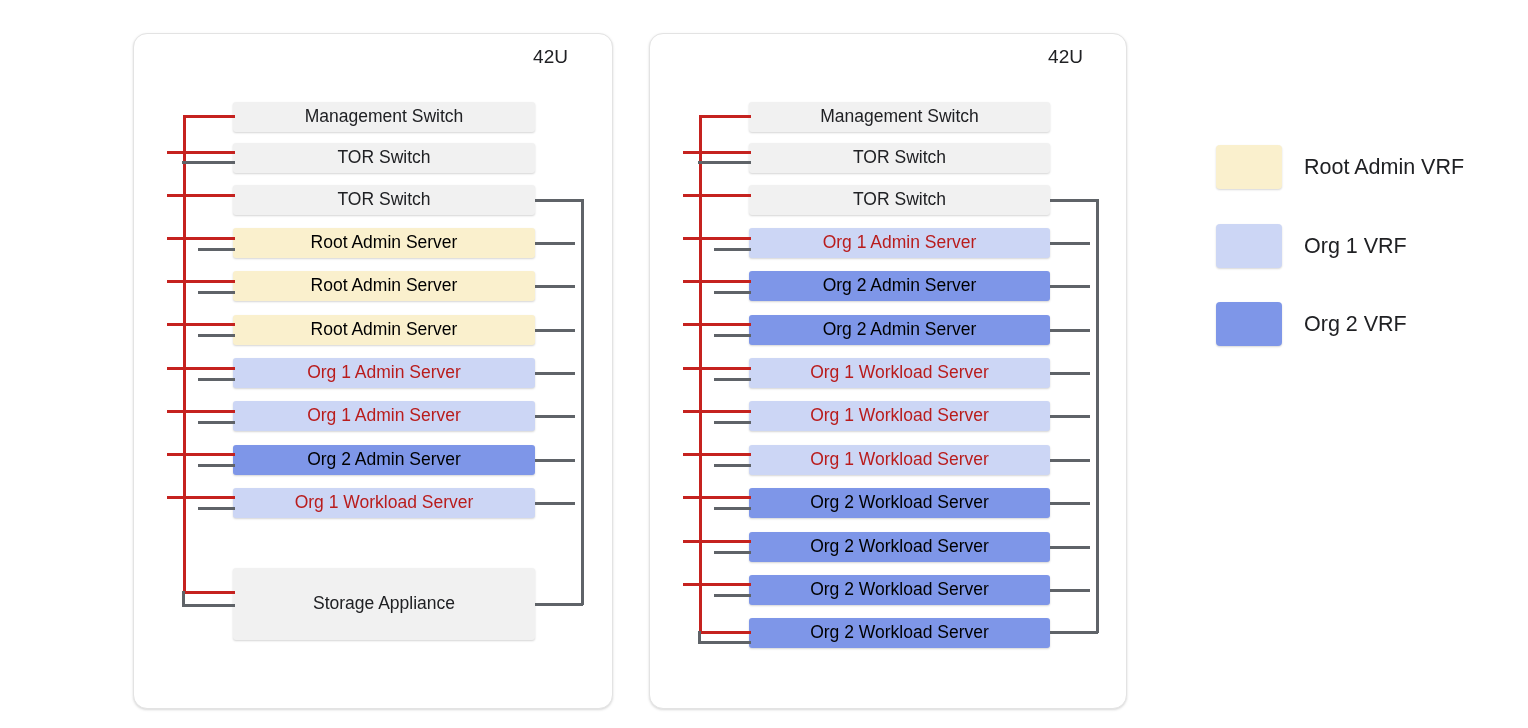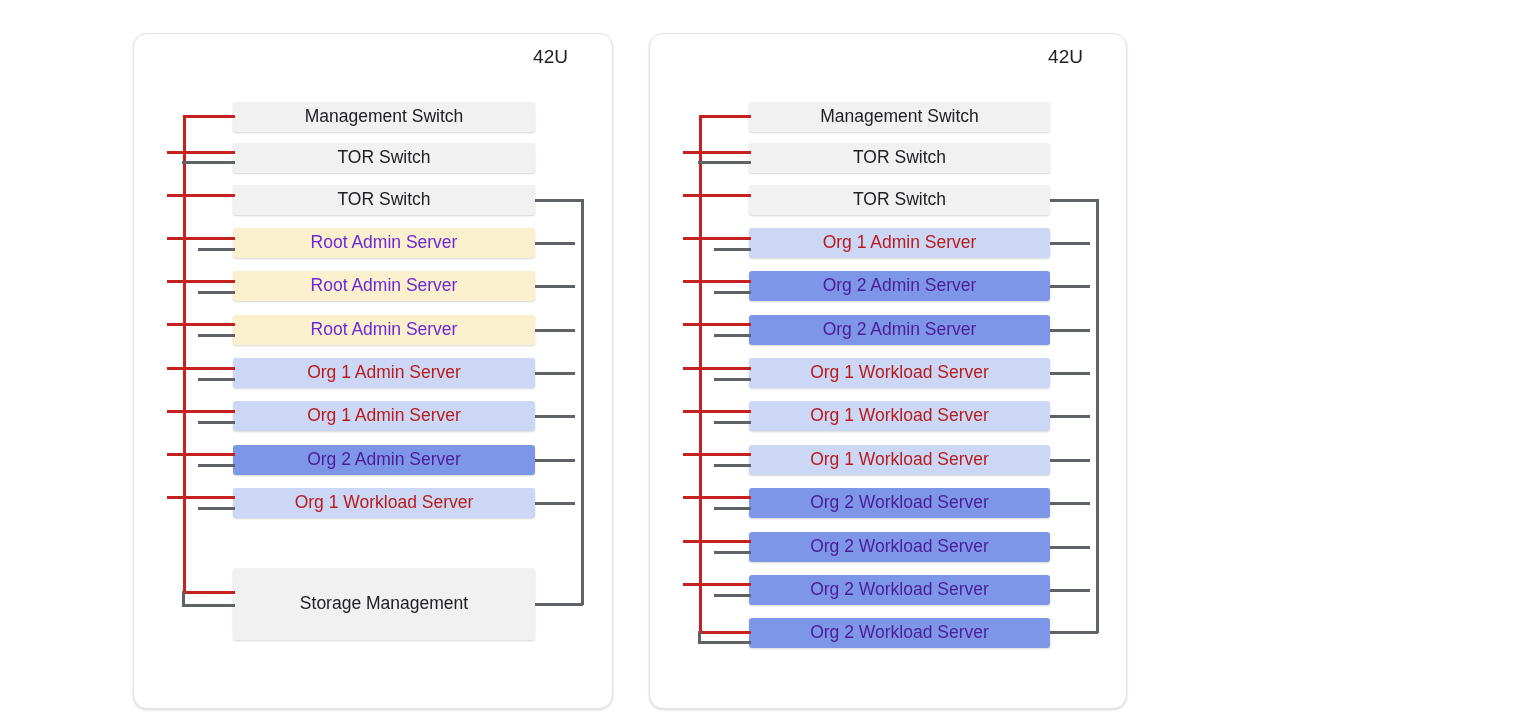--- a/index.html
+++ b/index.html
@@ -36,23 +36,23 @@
     display:flex;
     align-items:center;
     justify-content:center;
     font-size:17.5px;
     line-height:1;
     white-space:nowrap;
     box-shadow:0 1px 2px rgba(0,0,0,0.17);
     box-sizing:border-box;
   }
   .t-grey{background:#f1f1f1;color:#202124;}
-  .t-root{background:#faf0cd;color:#6d28d9;}
+  .t-root{background:#faf0cd;color:#000000;}
   .t-org1{background:#ccd6f5;color:#b91c1c;}
-  .t-org2{background:#7e96e8;color:#4c1d95;}
+  .t-org2{background:#7e96e8;color:#000000;}
 
   .device.tall{height:72px;}
 
   
   .wire{position:absolute;}
   .h-red{background:#c5221f;height:2.5px;}
   .v-red{background:#c5221f;width:2.5px;}
   .h-grey{background:#5f6368;height:2.5px;}
   .v-grey{background:#5f6368;width:2.5px;}
 
@@ -82,21 +82,21 @@
   <div class="device t-grey" style="left:233px;top:102px;width:302px;">Management Switch</div>
   <div class="device t-grey" style="left:233px;top:143px;width:302px;">TOR Switch</div>
   <div class="device t-grey" style="left:233px;top:185px;width:302px;">TOR Switch</div>
   <div class="device t-root" style="left:233px;top:228px;width:302px;">Root Admin Server</div>
   <div class="device t-root" style="left:233px;top:271px;width:302px;">Root Admin Server</div>
   <div class="device t-root" style="left:233px;top:315px;width:302px;">Root Admin Server</div>
   <div class="device t-org1" style="left:233px;top:358px;width:302px;">Org 1 Admin Server</div>
   <div class="device t-org1" style="left:233px;top:401px;width:302px;">Org 1 Admin Server</div>
   <div class="device t-org2" style="left:233px;top:445px;width:302px;">Org 2 Admin Server</div>
   <div class="device t-org1" style="left:233px;top:488px;width:302px;">Org 1 Workload Server</div>
-  <div class="device t-grey tall" style="left:233px;top:568px;width:302px;">Storage Management</div>
+  <div class="device t-grey tall" style="left:233px;top:568px;width:302px;">Storage Appliance</div>
 
   <div class="wire v-red" style="left:183px;top:116px;height:477px;"></div>
 
   <div class="wire h-red" style="left:183px;top:115px;width:52px;"></div>
   <div class="wire h-red" style="left:167px;top:151px;width:68px;"></div>
   <div class="wire h-red" style="left:167px;top:194px;width:68px;"></div>
   <div class="wire h-red" style="left:167px;top:237px;width:68px;"></div>
   <div class="wire h-red" style="left:167px;top:280px;width:68px;"></div>
   <div class="wire h-red" style="left:167px;top:323px;width:68px;"></div>
   <div class="wire h-red" style="left:167px;top:367px;width:68px;"></div>
@@ -178,14 +178,32 @@
   <div class="wire h-grey" style="left:1050px;top:242px;width:40px;"></div>
   <div class="wire h-grey" style="left:1050px;top:285px;width:40px;"></div>
   <div class="wire h-grey" style="left:1050px;top:329px;width:40px;"></div>
   <div class="wire h-grey" style="left:1050px;top:372px;width:40px;"></div>
   <div class="wire h-grey" style="left:1050px;top:415px;width:40px;"></div>
   <div class="wire h-grey" style="left:1050px;top:459px;width:40px;"></div>
   <div class="wire h-grey" style="left:1050px;top:502px;width:40px;"></div>
   <div class="wire h-grey" style="left:1050px;top:546px;width:40px;"></div>
   <div class="wire h-grey" style="left:1050px;top:589px;width:40px;"></div>
 
+  <div class="legend" style="left:1216px;top:145px;width:290px;height:215px;">
+
+    <div class="legend-row" style="left:0px;top:0px;">
+      <div class="swatch" style="background:#faf0cd;"></div>
+      <div class="legend-text">Root Admin VRF</div>
+    </div>
+
+    <div class="legend-row" style="left:0px;top:79px;">
+      <div class="swatch" style="background:#ccd6f5;"></div>
+      <div class="legend-text">Org 1 VRF</div>
+    </div>
+
+    <div class="legend-row" style="left:0px;top:157px;">
+      <div class="swatch" style="background:#7e96e8;"></div>
+      <div class="legend-text">Org 2 VRF</div>
+    </div>
+
+  </div>
 
 </div>
 
 </body></html>

